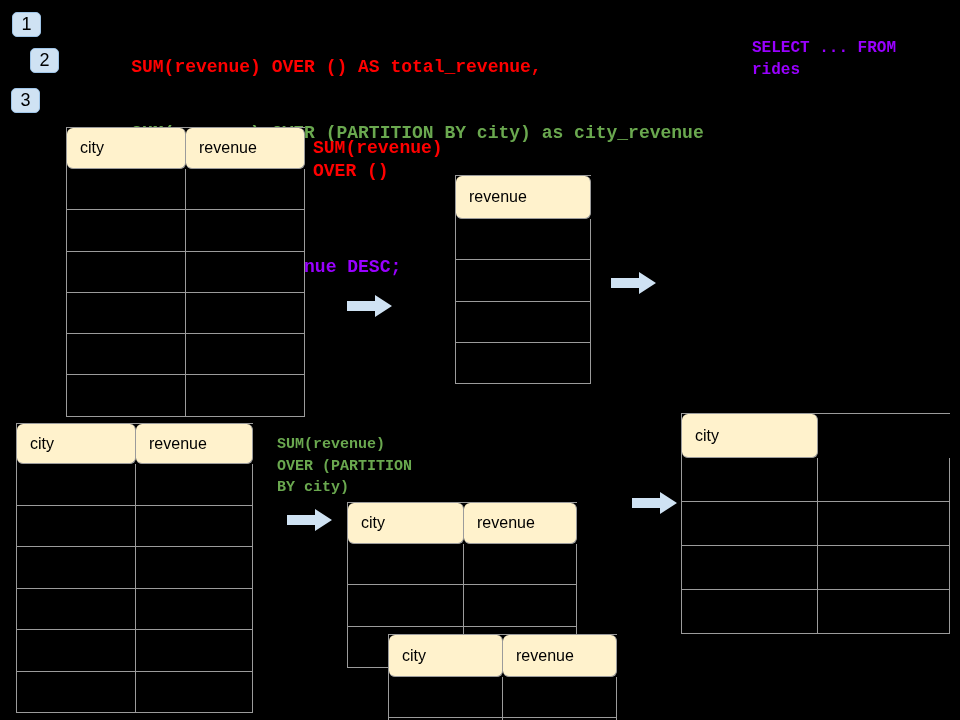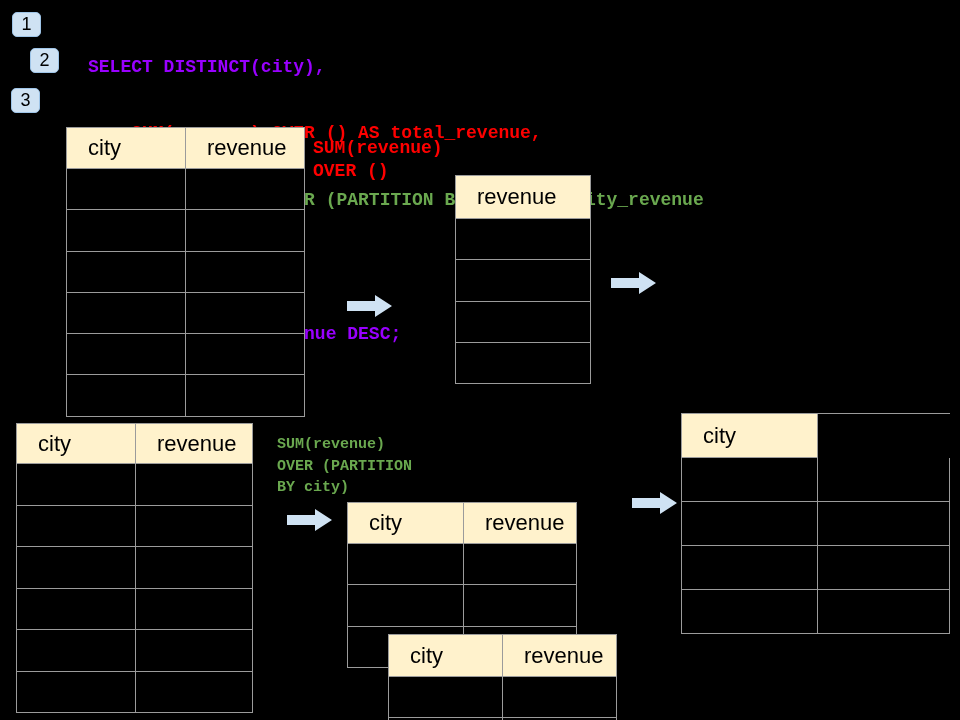--- a/index.html
+++ b/index.html
@@ -31,41 +31,42 @@
     background:#000;box-sizing:border-box;
   }
   .trow{display:flex;}
   .tcell{
     border-right:1px solid var(--line);border-bottom:1px solid var(--line);
     box-sizing:border-box;height:100%;
   }
   .tcell.grow{flex:1;}
   .hcell{
     background:var(--header-fill);color:var(--header-text);
-    font-size:22px;display:flex;align-items:center;padding-left:21px;
+    font-size:16px;display:flex;align-items:center;padding-left:13px;border-radius:6px;
   }
   .arrow{display:block;}
 </style>
 </head>
 <body>
 
 <div id="canvas">
 
   <div class="abs badge" style="left:12px;top:12px;">1</div>
   <div class="abs badge" style="left:30px;top:48px;">2</div>
   <div class="abs badge" style="left:11px;top:88px;">3</div>
 
   <div class="abs code code-main">
-    <div class="code-line" style="color: rgb(153, 0, 255);">SELECT DISTINCT(city),</div>
     <div class="code-line" style="color: rgb(255, 0, 0);">    SUM(revenue) OVER () AS total_revenue,</div>
     <div class="code-line" style="color: rgb(106, 168, 79);">    SUM(revenue) OVER (PARTITION BY city) as city_revenue</div>
     <div class="code-line" style="color: rgb(153, 0, 255);">  FROM rides</div>
     <div class="code-line" style="color: rgb(153, 0, 255);">  ORDER by city_revenue DESC;</div>
   </div>
 
+  <div class="abs code snippet" style="color: rgb(153, 0, 255);">SELECT ... FROM
+rides</div>
 
   <div class="abs code label-total" style="color: rgb(255, 0, 0);">SUM(revenue)
 OVER ()</div>
   <div class="abs code label-partition" style="color: rgb(106, 168, 79);">SUM(revenue)
 OVER (PARTITION
 BY city)</div>
 
   <div class="abs tbl" style="left:66px;top:127px;width:239px;">
       <div class="trow" style="height: 41px;">
         <div class="tcell hcell" style="width: 119px;">city</div>

